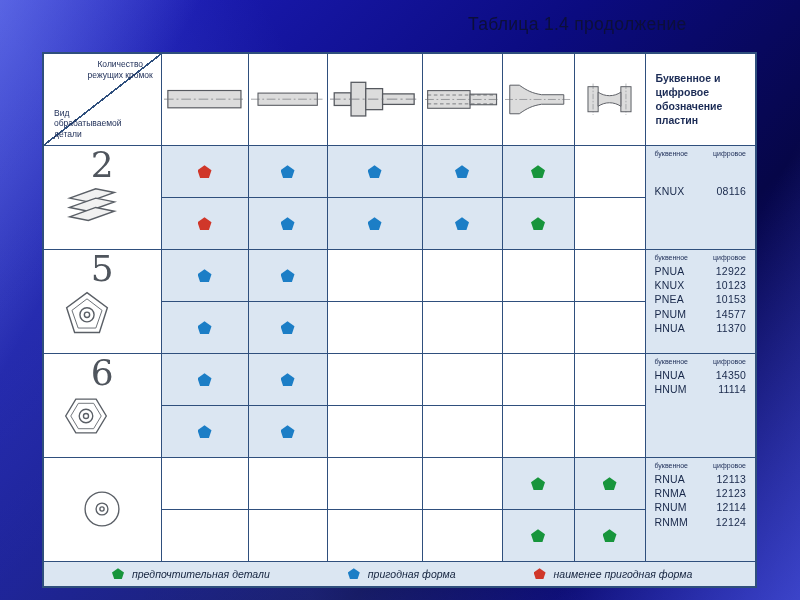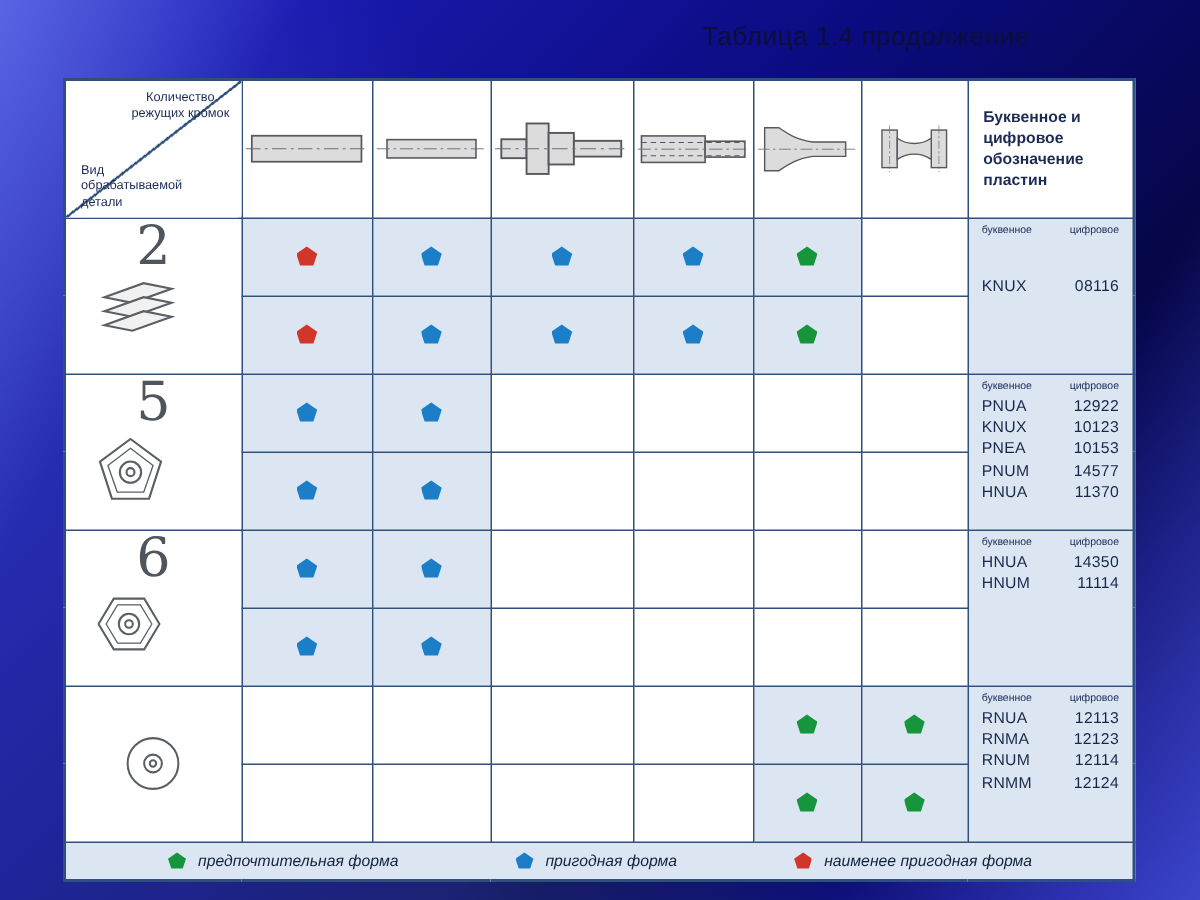--- a/index.html
+++ b/index.html
@@ -334,21 +334,21 @@
             <td class="marker-cell tint"><span class="pent green"></span></td>
             <td class="marker-cell tint"><span class="pent green"></span></td>
           </tr>
         </tbody>
       <tfoot>
         <tr>
           <td class="legend-cell" colspan="8">
             <div class="legend-wrap" id="legend-items">
                 <div class="legend-item">
                   <span class="pent green"></span>
-                  <span class="legend-label">предпочтительная форма</span>
+                  <span class="legend-label">предпочтительная детали</span>
                 </div>
                 <div class="legend-item">
                   <span class="pent blue"></span>
                   <span class="legend-label">пригодная форма</span>
                 </div>
                 <div class="legend-item">
                   <span class="pent red"></span>
                   <span class="legend-label">наименее пригодная форма</span>
                 </div>
               </div>

